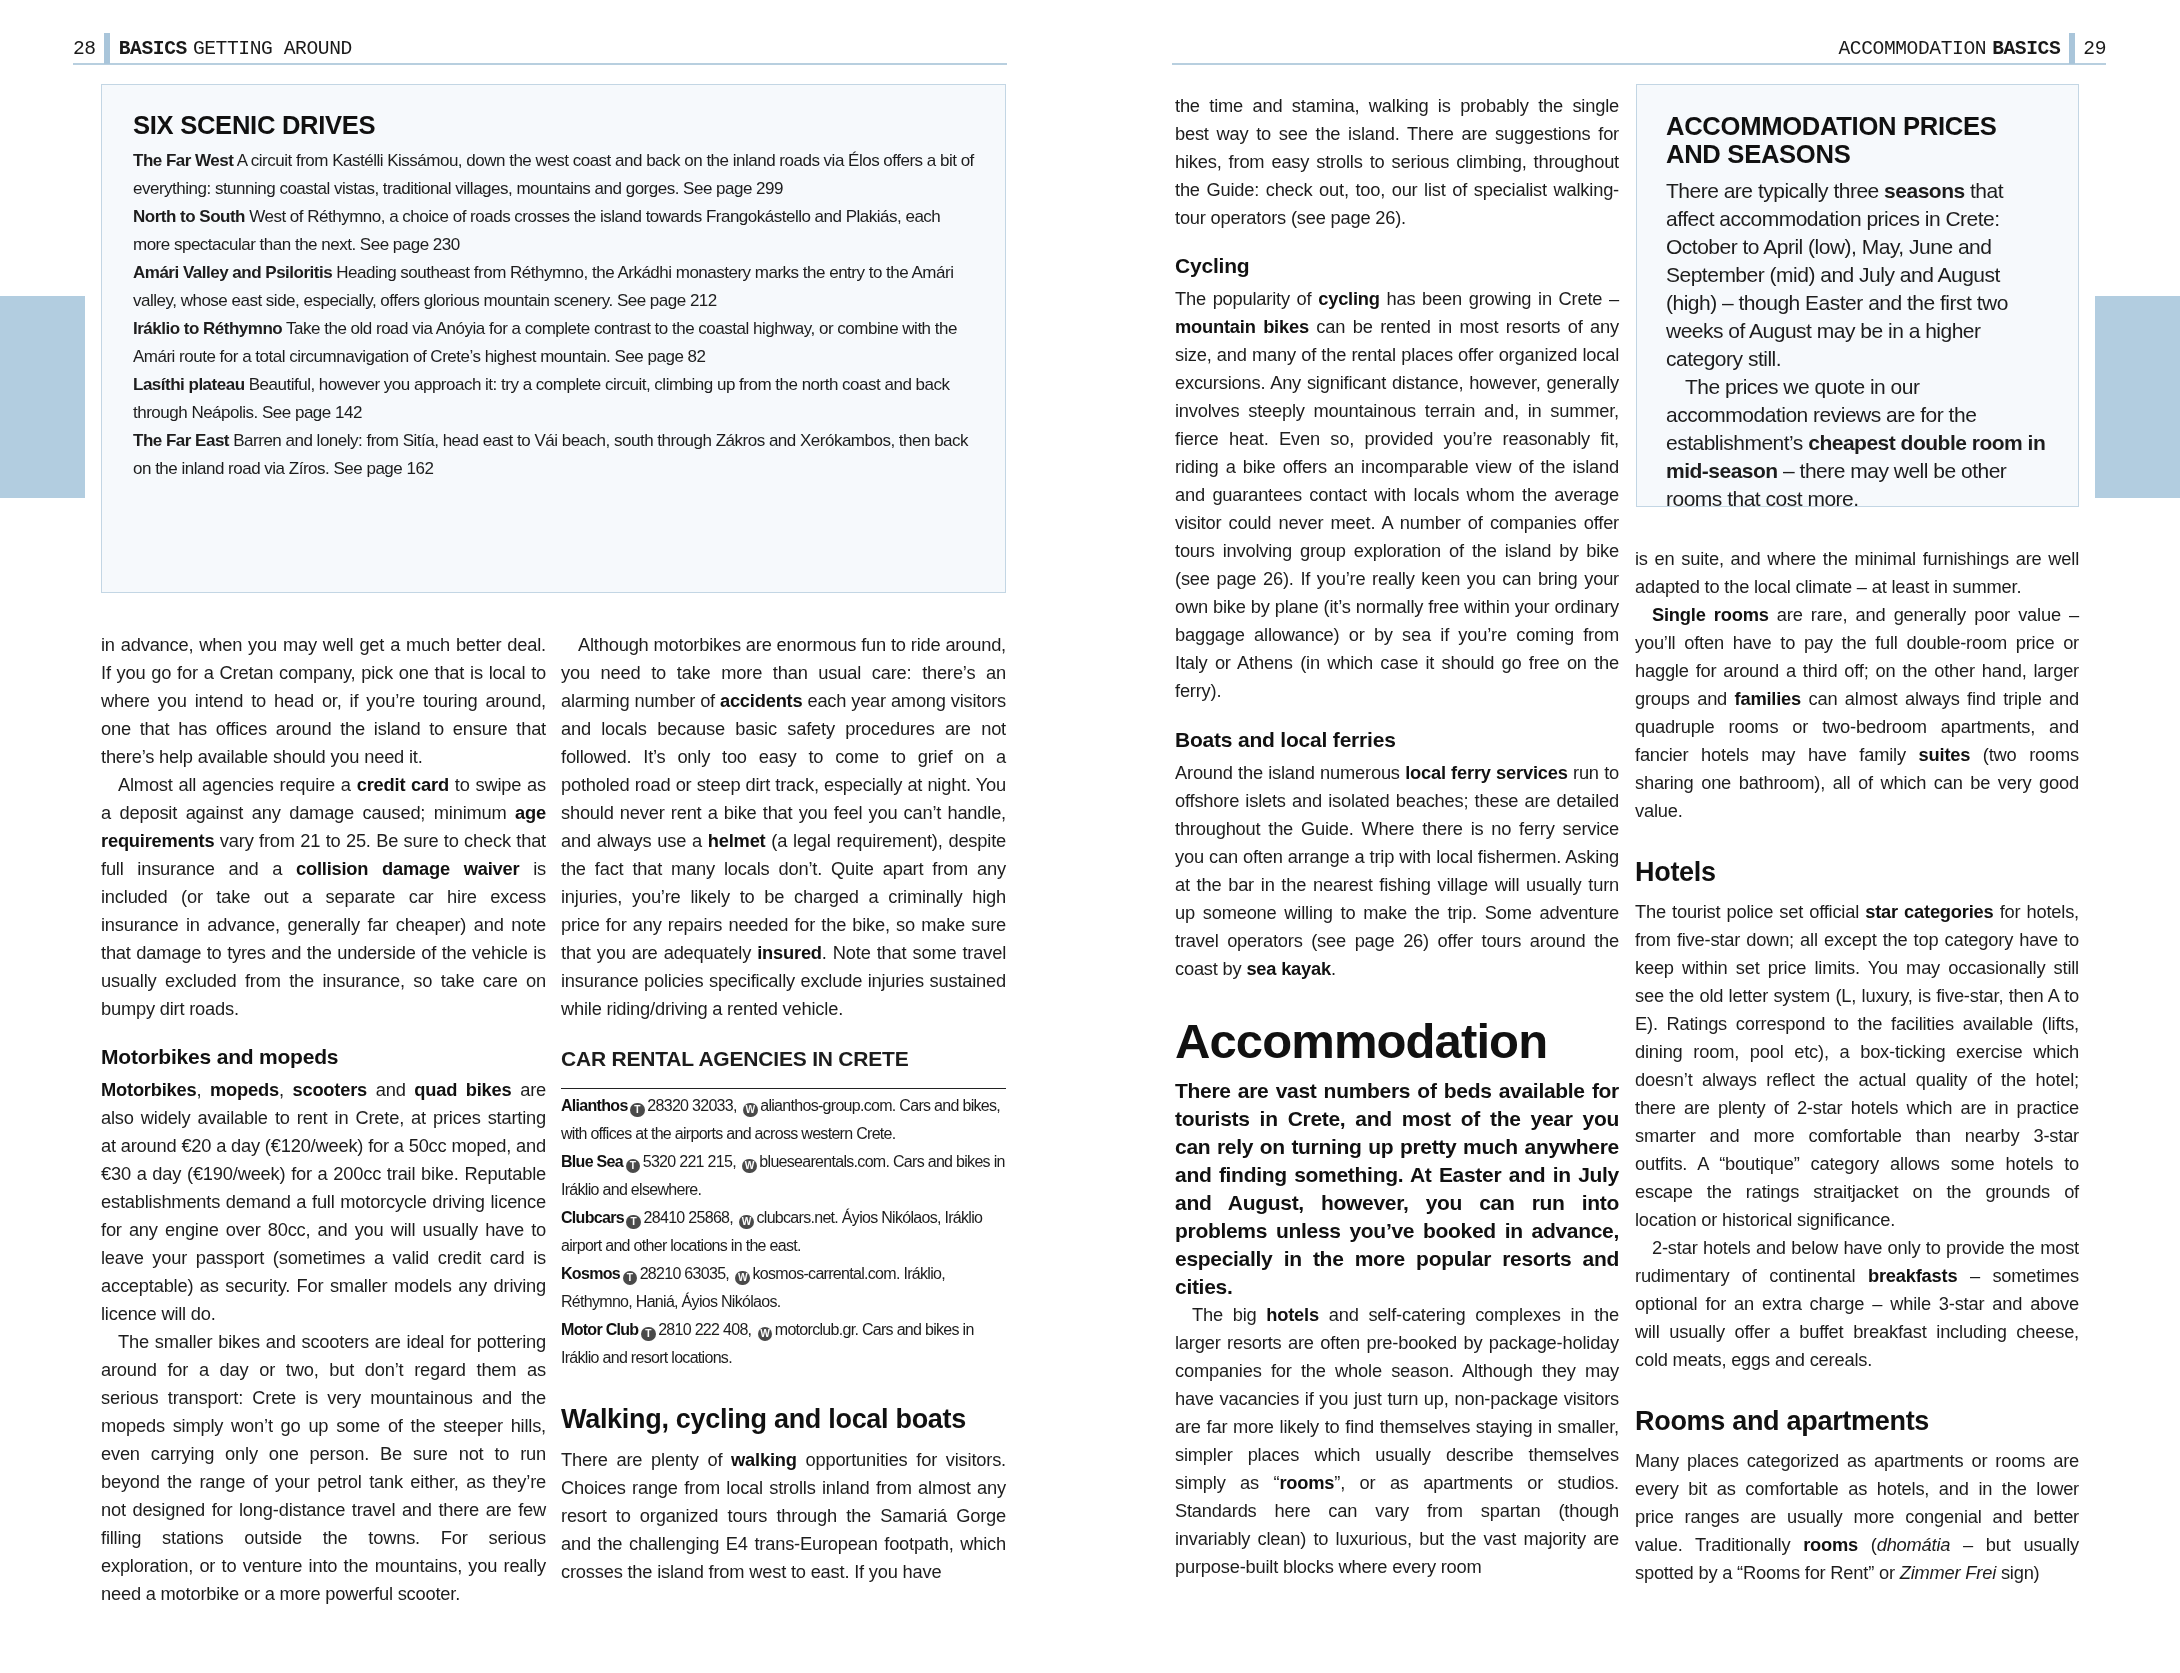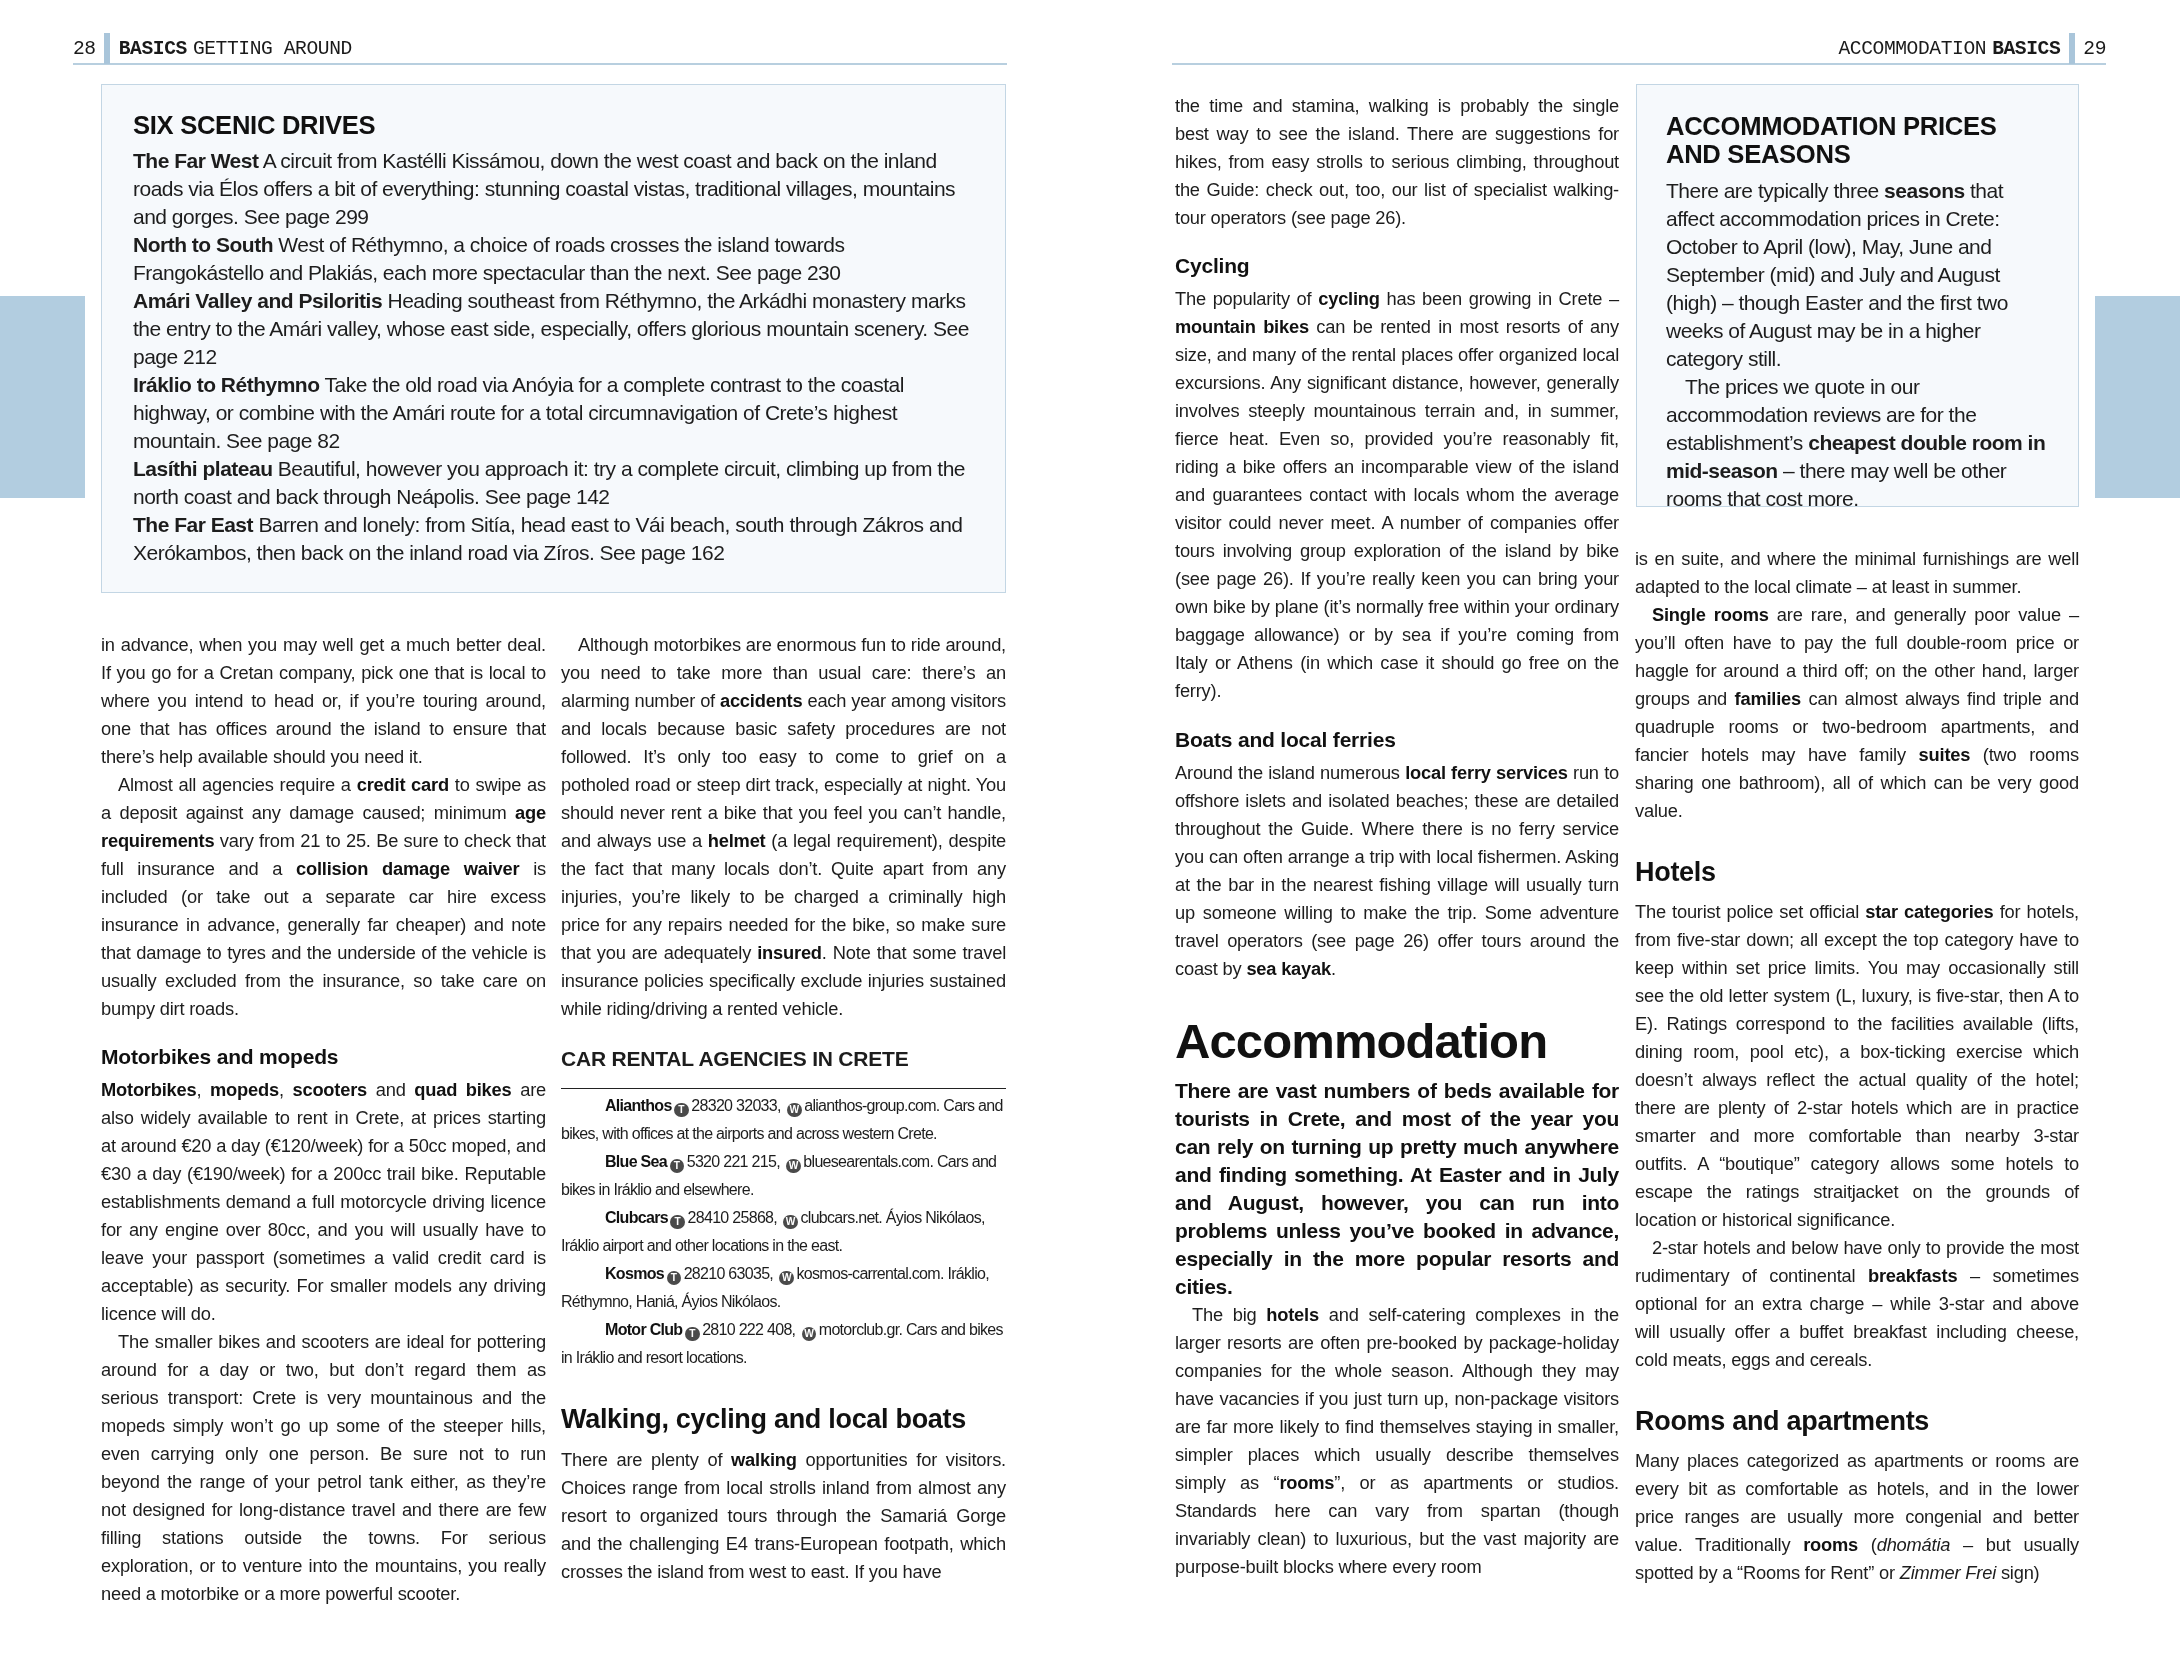--- a/index.html
+++ b/index.html
@@ -24,21 +24,21 @@
   .thumb-tab { position: absolute; top: 296px; width: 85px; height: 202px; background: #b2cde0; }
   .thumb-left { left: 0; }
   .thumb-right { left: 2095px; width: 85px; }
 
   
   .box { position: absolute; background: #f6f9fc; border: 1.7px solid #c3d6e4; }
   .box-drives { left: 101px; top: 84px; width: 905px; height: 509px; padding: 25.6px 31px; }
   .box-prices { left: 1636px; top: 84px; width: 443px; height: 423px; padding: 27px 29px; }
 
   .box-title { font-family: "Liberation Sans", sans-serif; font-weight: bold; font-size: 25.6px; line-height: 28px; letter-spacing: -0.3px; color: #111; margin-bottom: 8.5px; }
-  .drive-entry { font-family: "Liberation Sans", sans-serif; font-size: 21px; line-height: 28px; letter-spacing: -0.5px; color: #1d1d1d; }
+  .drive-entry { font-family: "Liberation Sans", sans-serif; font-size: 17px; line-height: 28px; letter-spacing: -0.5px; color: #1d1d1d; }
   .drive-entry b { font-weight: bold; }
 
   .prices-text { font-family: "Liberation Sans", sans-serif; font-size: 21px; line-height: 28px; letter-spacing: -0.5px; color: #1d1d1d; }
   .prices-text p.indent { text-indent: 19px; }
 
   
   .col { position: absolute; font-family: "Liberation Sans", sans-serif; font-size: 18.3px; line-height: 28px; letter-spacing: -0.2px; color: #1d1d1d; text-align: justify; }
   .col p { margin: 0; }
   .col p.indent { text-indent: 17px; }
   .col b { font-weight: bold; color: #111; }
@@ -51,21 +51,21 @@
 
   h3.subhead { font-family: "Liberation Sans", sans-serif; font-weight: bold; font-size: 21px; line-height: 28px; margin: 20.4px 0 5.1px; color: #111; text-align: left; }
   h2.sect { font-family: "Liberation Sans", sans-serif; font-weight: bold; font-size: 27px; line-height: 32px; margin: 31px 0 10.2px; letter-spacing: -0.3px; color: #111; text-align: left; }
   h1.chapter { font-family: "Liberation Sans", sans-serif; font-weight: bold; font-size: 49px; line-height: 55px; margin: 31px 0 8.5px; letter-spacing: -0.9px; color: #111; text-align: left; }
   .lead { font-family: "Liberation Sans", sans-serif; font-weight: bold; font-size: 21px; line-height: 28px; color: #111; letter-spacing: -0.3px; }
 
   
   .rentals { margin-top: 22px; }
   .rentals-title { font-family: "Liberation Sans", sans-serif; font-weight: bold; font-size: 21px; line-height: 27px; padding-bottom: 16px; border-bottom: 1.7px solid #222; margin-bottom: 3.4px; text-align: left; letter-spacing: -0.2px; }
   .rental-entry { font-family: "Liberation Sans Narrow", "Liberation Sans", sans-serif; font-size: 16px; line-height: 28px; letter-spacing: -0.7px; text-align: left; color: #1d1d1d; }
-  .rental-entry b { font-weight: bold; margin-left: 44px; }
+  .rental-entry b { font-weight: bold; }
   .ico { display: inline-flex; align-items: center; justify-content: center; width: 14.5px; height: 14.5px; border-radius: 50%; background: #4a4a4a; color: #fff; font-size: 10.2px; font-weight: bold; line-height: 1; vertical-align: -1.7px; margin: 0 2.6px; letter-spacing: 0; }
 </style>
 </head>
 <body>
 
 <div class="spread">
 
   <div class="page page-left">
     <div class="thumb-tab thumb-left"></div>
 

